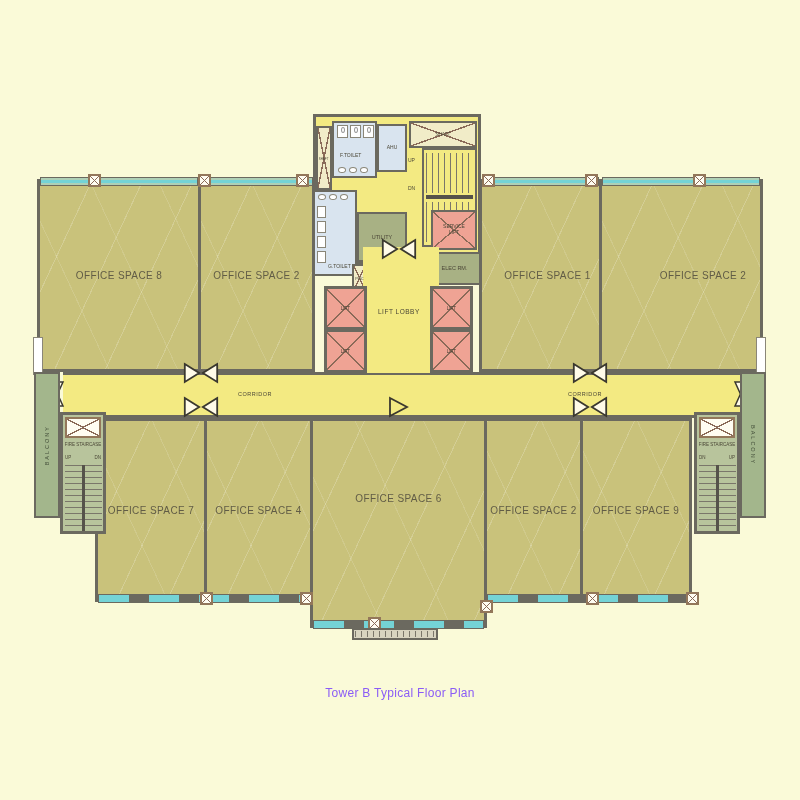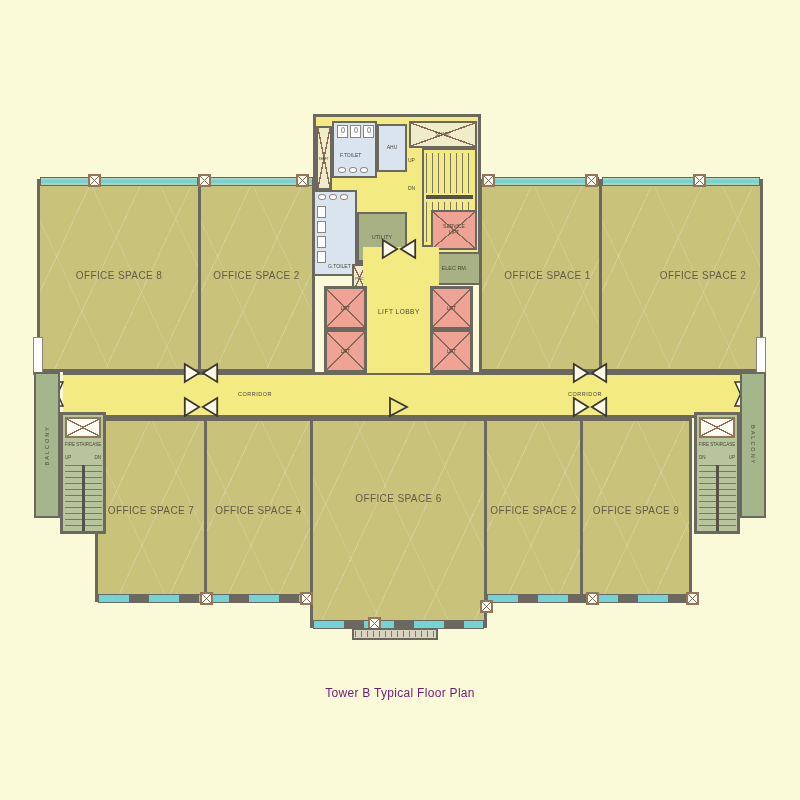--- a/index.html
+++ b/index.html
@@ -53,21 +53,21 @@
     border:1px solid #6b695f;
   }
   .balcony{
     background:#a3b68c;border:2px solid #6b695f;
     display:flex;align-items:center;justify-content:center;
   }
   .balcony .vtxt{
     writing-mode:vertical-rl;font-size:5.5px;letter-spacing:2px;color:#45503b;
   }
   .firestair{background:#b8c49c;border:3px solid #6b695f;}
-  .caption{font-size:12px;color:#701a75;letter-spacing:.3px;}
+  .caption{font-size:12px;color:#8b5cf6;letter-spacing:.3px;}
   .corridor-lbl{font-size:5.5px;color:#4c4838;letter-spacing:.5px;}
   .fixture{background:#ffffff;border:1px solid #8a8678;}
   svg{display:block;}
 </style>
 </head>
 <body>
 
 <div id="plan">
 
   <div class="abs office" style="left:37px;top:179px;width:164px;height:193px;">

